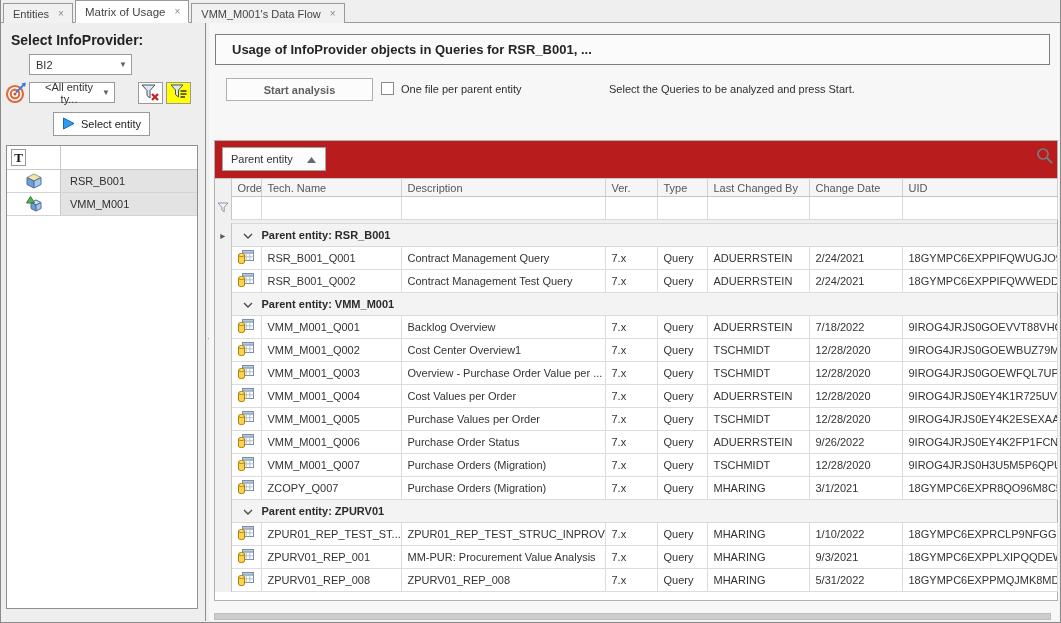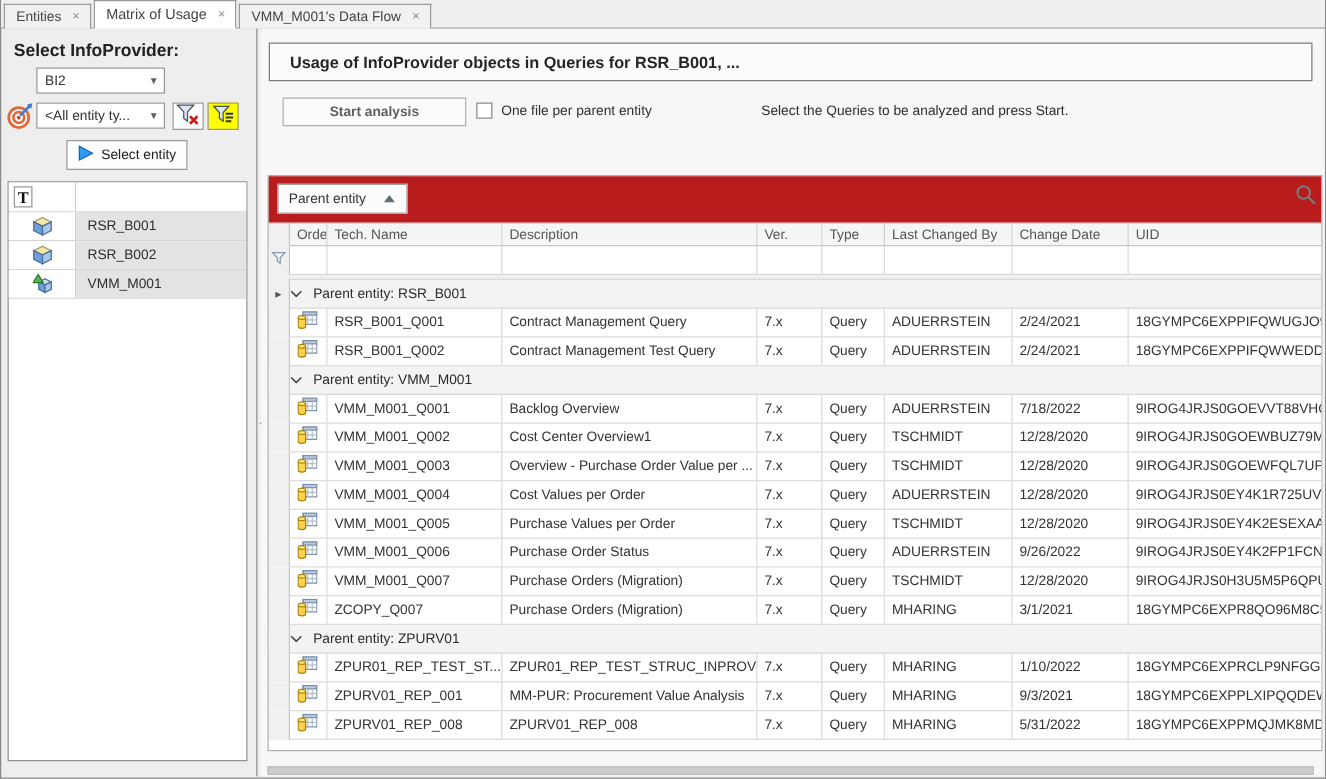--- a/index.html
+++ b/index.html
@@ -21,21 +21,21 @@
   .tab .close { color:#8a8a8a; font-size:10px; line-height:10px; }
 
   
   #sidebar { position:absolute; left:1px; top:23px; width:204px; bottom:1px;
              background:#eeeeee; border-right:1px solid #8f8f8f; }
   .sb-header { position:absolute; left:9px; top:9px; font-weight:bold; font-size:14px; color:#222; }
   .combo { position:absolute; height:21px; background:#fff; border:1px solid #9a9a9a;
            display:flex; align-items:center; padding:0 4px 0 6px; color:#333; }
   .combo .caret { margin-left:auto; color:#606060; font-size:8px; }
   #combo-system { left:27px; top:31px; width:103px; }
-  #combo-enttype { left:27px; top:59px; width:103px; }
+  #combo-enttype { left:27px; top:59px; width:86px;text-align:center; }
   .sb-iconbtn { position:absolute; width:25px; height:22px; border:1px solid #9a9a9a;
                 background:#fdfdfd; display:flex; align-items:center; justify-content:center; }
   #btn-clear-filter { left:136px; top:59px; }
   #btn-filter-editor { left:164px; top:59px; background:#ffff00; }
   #target-icon { position:absolute; left:3px; top:59px; width:22px; height:22px; }
   #btn-select-entity { position:absolute; left:51px; top:89px; width:97px; height:24px;
                        border:1px solid #9a9a9a; background:#fdfdfd; display:flex;
                        align-items:center; justify-content:center; gap:6px; color:#222; }
   #sb-listbox { position:absolute; left:4px; top:122px; right:7px; bottom:12px;
                 background:#fff; border:1px solid #8f8f8f; }
@@ -80,22 +80,22 @@
   col.c-ver{width:52px} col.c-type{width:50px} col.c-lcb{width:102px} col.c-cd{width:93px} col.c-uid{width:155px}
   tr.hdr td { height:18px; background:#f5f5f5; color:#565656; border-top:1px solid #c6c6c6;
               border-bottom:1px solid #c6c6c6; border-right:1px solid #d0d0d0;
               padding:0 0 0 6px; white-space:nowrap; overflow:hidden; }
   td.ind { background:#f0f0f0 !important; border-right:1px solid #c6c6c6 !important;
            border-bottom:none !important; text-align:center; padding:0 !important; }
   tr.filterrow td { height:23px; background:#fff; border-bottom:1px solid #d9d9d9;
                     border-right:1px solid #d9d9d9; }
   tr.spacer td { height:4px; background:#f0f0f0; border:none; }
   tr.grouprow td.gcell { height:23px; background:#f3f3f3; border-top:1px solid #d9d9d9;
-                         border-bottom:1px solid #d9d9d9; font-weight:normal; color:#2b2b2b;
-                         padding-left:0; white-space:nowrap; }
+                         border-bottom:1px solid #d9d9d9; font-weight:bold; color:#2b2b2b;
+                         padding-left:11px; white-space:nowrap; }
   tr.grouprow .chev { display:inline-block; margin-right:9px; }
   tr.datarow td { height:23px; background:#fff; border-bottom:1px solid #dcdcdc;
                   border-right:1px solid #dcdcdc; padding:0 3px 0 6px; color:#333;
                   white-space:nowrap; overflow:hidden; }
   tr.datarow td.iconcell { text-align:center; padding:0; }
   #hscroll { position:absolute; left:5px; right:8px; top:590px; height:7px;
              background:#cccccc; border:1px solid #bdbdbd; }
   .indicator-arrow { color:#555; font-size:10px; line-height:10px; }
 </style>
 </head>
@@ -178,30 +178,20 @@
       <div id="sb-items">
           <div class="sb-lrow">
             <div class="sb-icon-cell">
               <svg width="16" height="16" viewBox="0 0 16 16">
                 <polygon points="8,1 15,4.5 8,8 1,4.5" fill="#f2e6a8" stroke="#9a9a66"></polygon>
                 <polygon points="1,4.5 8,8 8,15 1,11.5" fill="#6f9fd8" stroke="#4a6e9e"></polygon>
                 <polygon points="15,4.5 8,8 8,15 15,11.5" fill="#a8c6e8" stroke="#4a6e9e"></polygon>
               </svg>
             </div>
             <div class="sb-name-cell">RSR_B001</div>
-          </div>
-          <div class="sb-lrow">
-            <div class="sb-icon-cell">
-              <svg width="16" height="16" viewBox="0 0 16 16">
-                <polygon points="8,1 15,4.5 8,8 1,4.5" fill="#f2e6a8" stroke="#9a9a66"></polygon>
-                <polygon points="1,4.5 8,8 8,15 1,11.5" fill="#6f9fd8" stroke="#4a6e9e"></polygon>
-                <polygon points="15,4.5 8,8 8,15 15,11.5" fill="#a8c6e8" stroke="#4a6e9e"></polygon>
-              </svg>
-            </div>
-            <div class="sb-name-cell">RSR_B002</div>
           </div>
           <div class="sb-lrow">
             <div class="sb-icon-cell">
               <svg width="16" height="16" viewBox="0 0 16 16">
                 <polygon points="10,4 15,6.5 10,9 5,6.5" fill="#cfe0f1" stroke="#4a6e9e"></polygon>
                 <polygon points="5,6.5 10,9 10,15 5,12.5" fill="#6f9fd8" stroke="#4a6e9e"></polygon>
                 <polygon points="15,6.5 10,9 10,15 15,12.5" fill="#a8c6e8" stroke="#4a6e9e"></polygon>
                 <polygon points="4.5,0.5 8.5,7 0.5,7" fill="#57b257" stroke="#2d7a2d"></polygon>
               </svg>
             </div>

